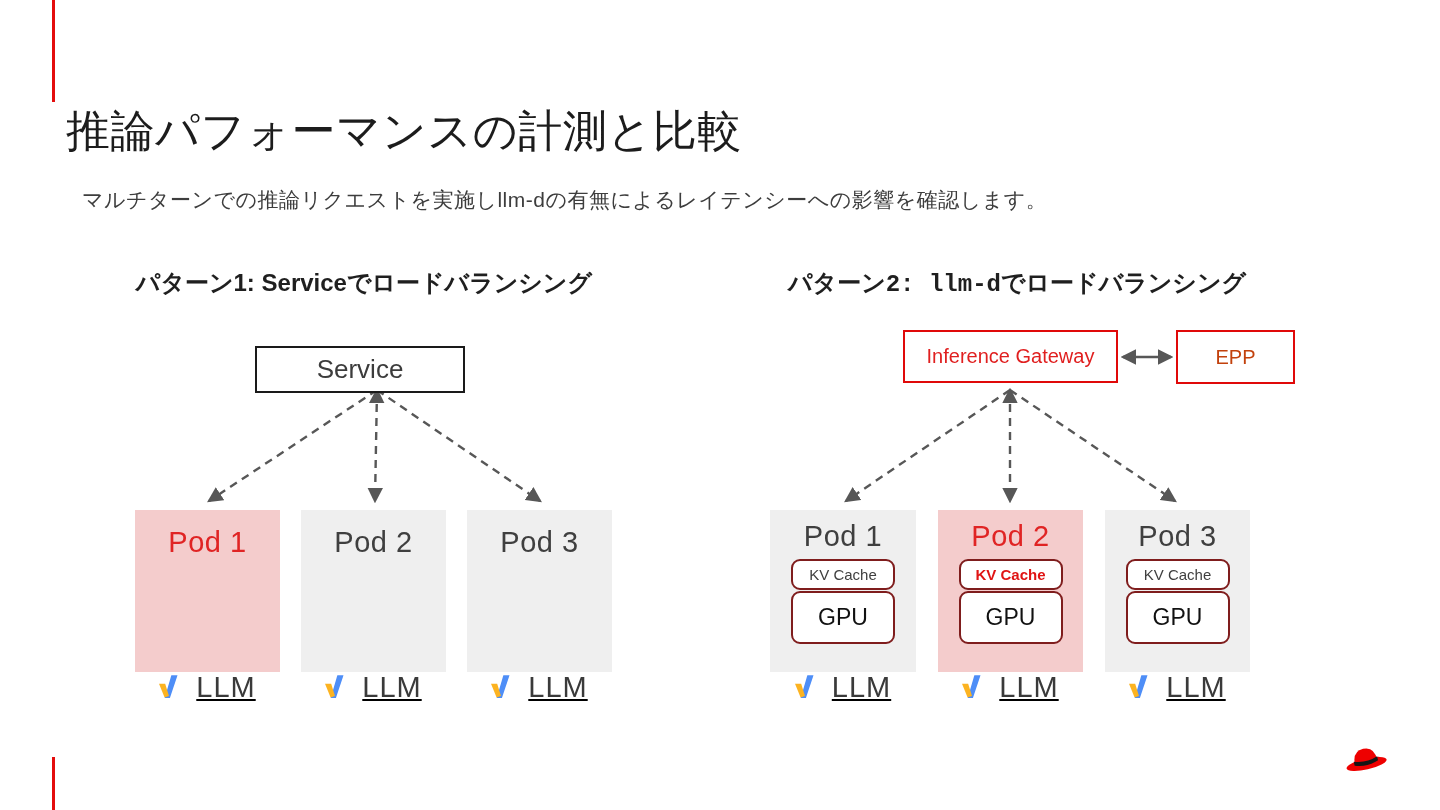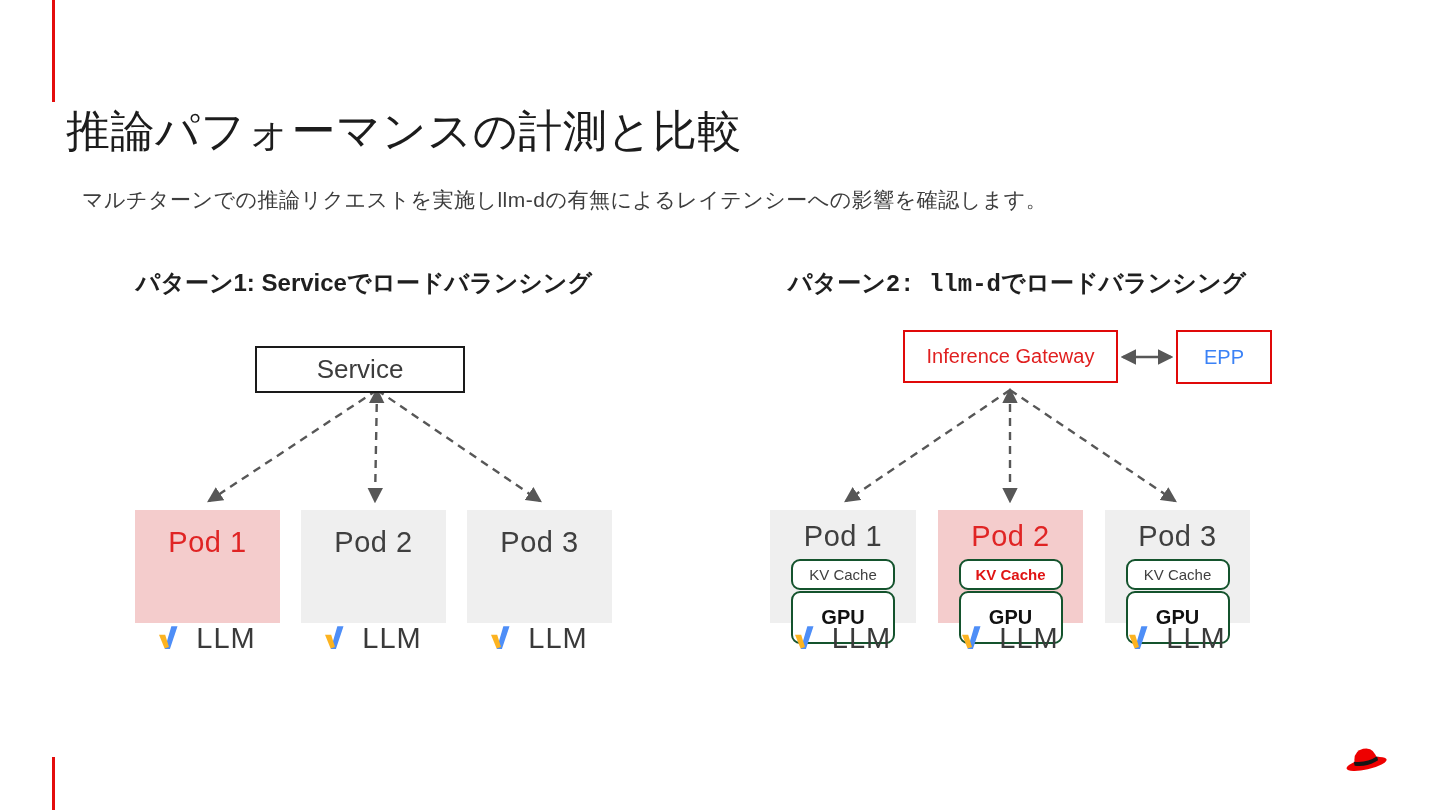--- a/index.html
+++ b/index.html
@@ -38,49 +38,49 @@
   }
   .service-box{
     left:255px;top:330px;width:210px;height:47px;
     border:2px solid #1a1a1a;font-size:26px;color:#3c3c3c;margin-top:16px;
   }
   .gateway-box{
     left:903px;top:330px;width:215px;height:53px;
     border:2px solid #e00909;font-size:20px;color:#e01f1f;
   }
   .epp-box{
-    left:1176px;top:330px;width:96px;height:54px;
-    border:2px solid #e00909;font-size:20px;color:#3b82f6;
+    left:1176px;top:330px;width:119px;height:54px;
+    border:2px solid #e00909;font-size:20px;color:#c2410c;
   }
 
   .pod{
-    position:absolute;top:510px;width:145px;height:113px;
+    position:absolute;top:510px;width:145px;height:162px;
     background:#efefef;display:flex;flex-direction:column;align-items:center;
   }
   .pod.pink{background:#f4cccc;}
   .pod-label{
     font-size:29px;color:#3f3f3f;letter-spacing:.5px;white-space:nowrap;
   }
   .pod-label.red{color:#e02424;}
   .pod.simple .pod-label{margin-top:16px;}
   .pod.detailed .pod-label{margin-top:10px;}
 
   .inner-stack{margin-top:6px;width:104px;}
   .kv-box,.gpu-box{
     box-sizing:border-box;width:104px;background:#ffffff;
-    border:2px solid #14532d;border-radius:9px;
+    border:2px solid #7f1d1d;border-radius:9px;
     display:flex;align-items:center;justify-content:center;white-space:nowrap;
   }
   .kv-box{height:31px;font-size:15px;color:#3f3f3f;}
   .kv-box.red{color:#e01414;font-weight:700;}
-  .gpu-box{height:53px;margin-top:1px;font-size:20px;font-weight:700;color:#111111;}
+  .gpu-box{height:53px;margin-top:1px;font-size:23px;font-weight:400;color:#111111;}
 
   .vllm{
     position:absolute;bottom:-28px;left:0;right:0;height:28px;
-    display:flex;align-items:flex-end;justify-content:center;gap:18px;
+    display:flex;align-items:flex-end;justify-content:center;gap:18px;text-decoration:underline;
   }
   .vllm-text{font-size:29px;line-height:26px;color:#3a3a3a;letter-spacing:1px;}
 
   .arrows{position:absolute;left:0;top:0;pointer-events:none;}
   .arrows line{stroke:#575757;stroke-width:2.4;}
   .arrows line.dashed{stroke-dasharray:8 6;}
 
   .fedora{position:absolute;left:1341px;top:740px;width:50px;height:40px;}
 </style>
 </head>

